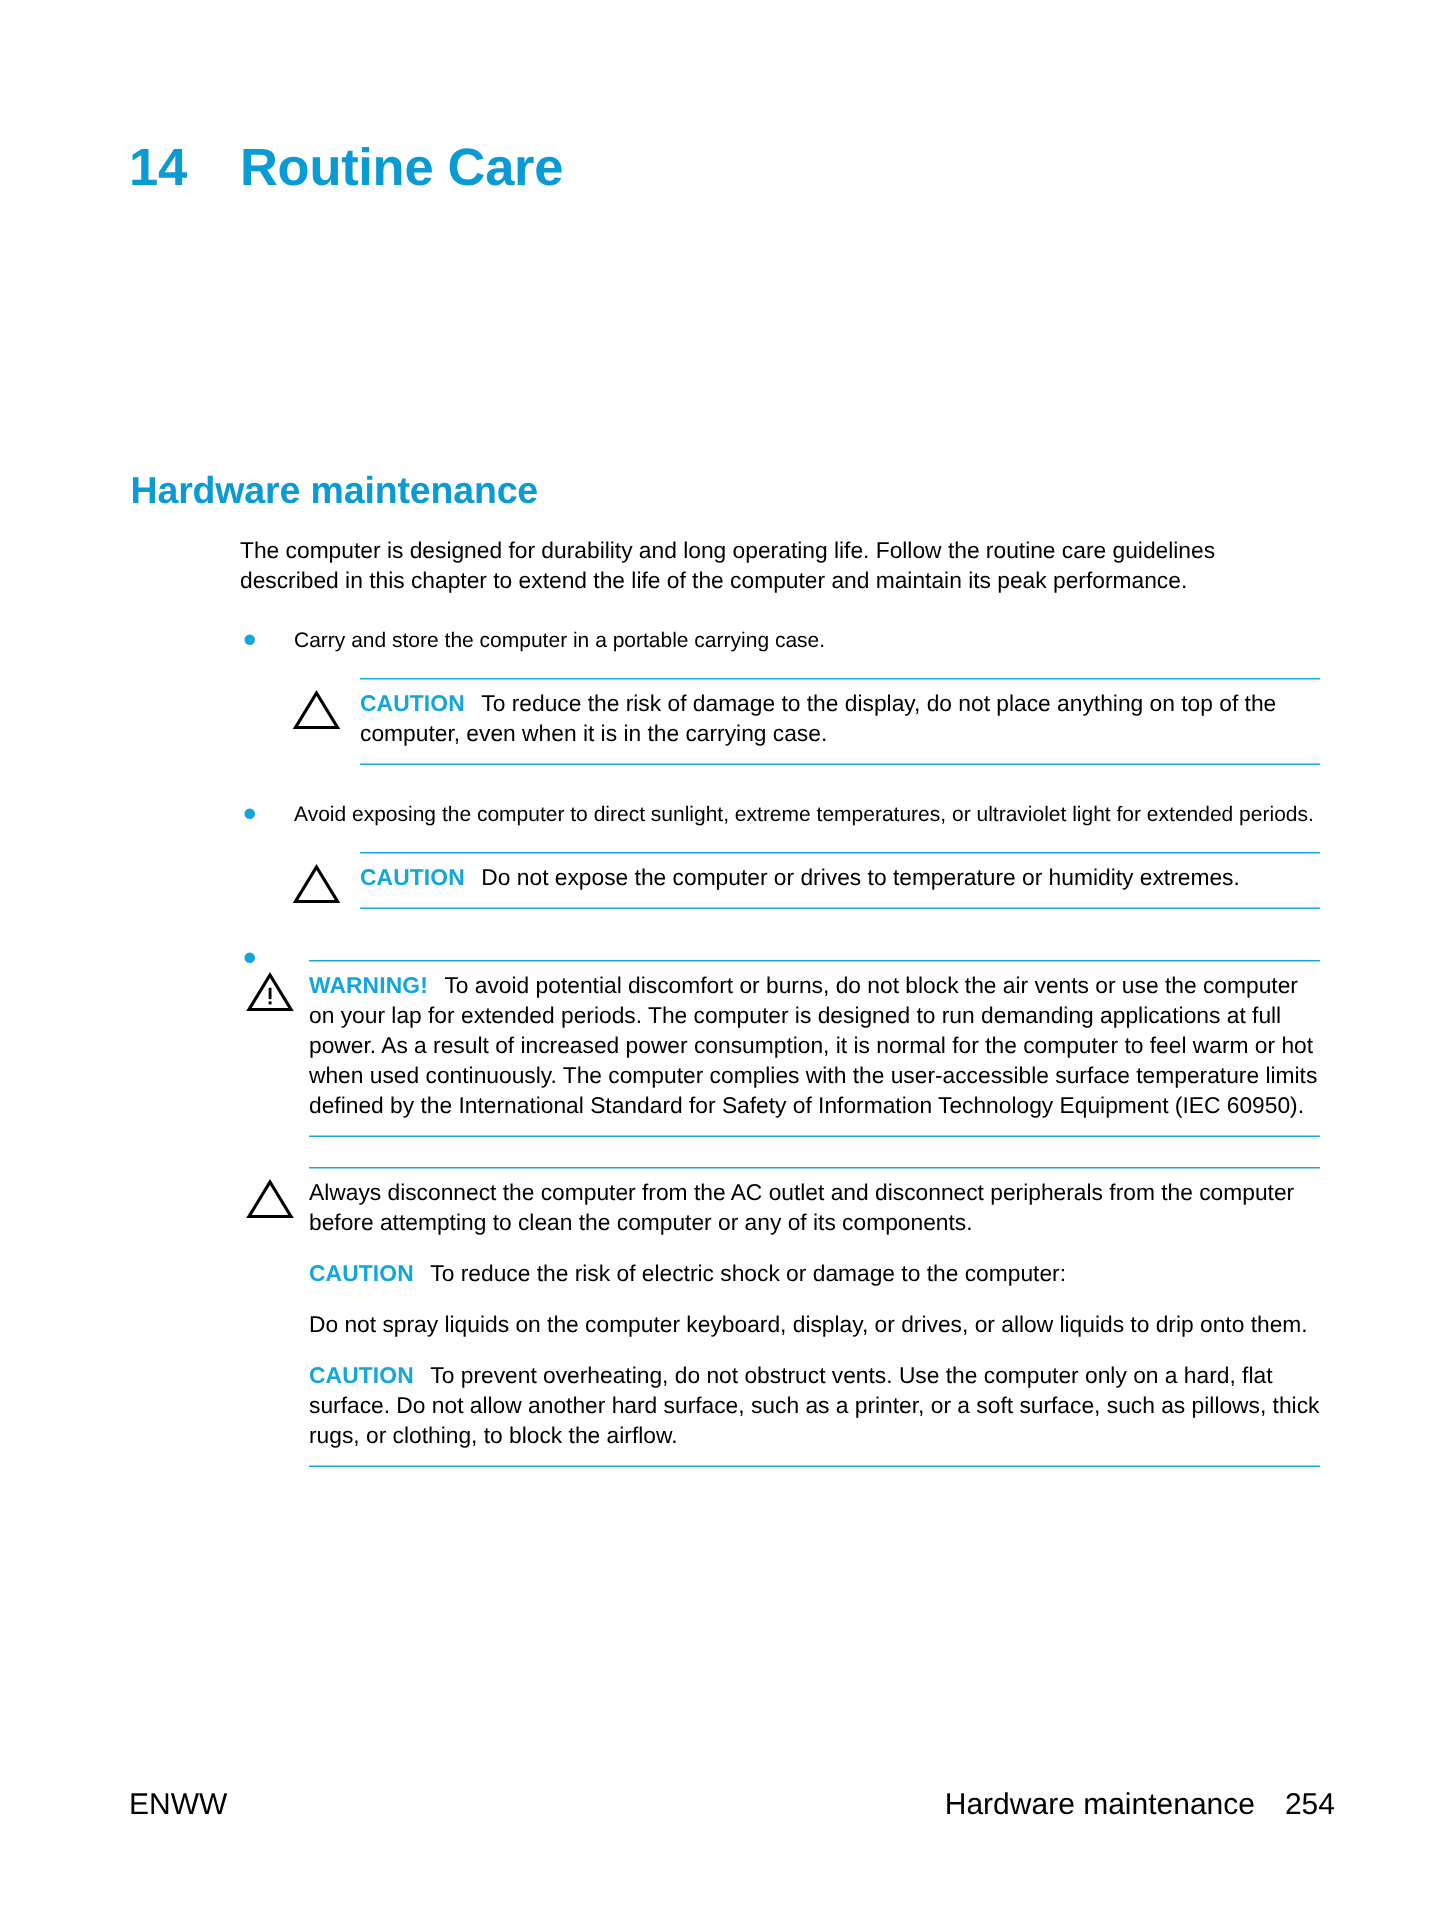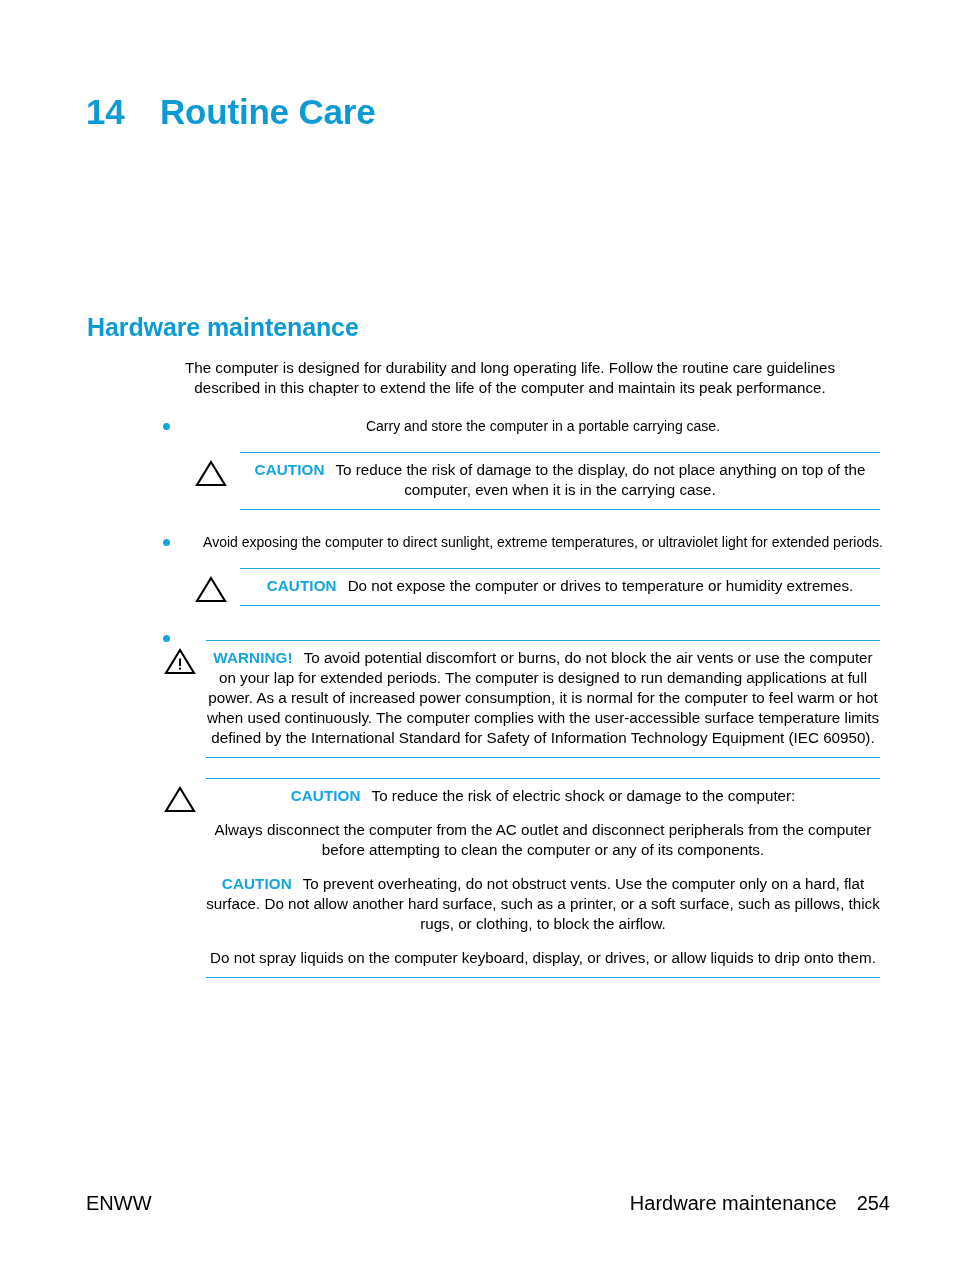--- a/index.html
+++ b/index.html
@@ -48,21 +48,20 @@
     letter-spacing: -0.1px;
     white-space: nowrap;
   }
 
   
   .content {
     position: absolute;
     left: 160px;
     top: 358px;
     width: 730px;
-    text-align: center;
   }
 
   p.intro {
     margin: 0;
     font-size: 15.2px;
     line-height: 20px;
     color: #000;
     width: 700px;
   }
 
@@ -269,24 +268,24 @@
 
     <div class="admon admon-flush">
       <div class="admon-icon">
         <svg width="34" height="30" viewBox="0 0 34 30" aria-hidden="true">
           <path d="M17 4 L31 27 L3 27 Z" fill="none" stroke="#000000" stroke-width="2.1" stroke-linejoin="miter"></path>
         </svg>
       </div>
       <div class="rule"></div>
       <div class="admon-body">
         <div class="admon-text">
+          <p>Always disconnect the computer from the AC outlet and disconnect peripherals from the computer before attempting to clean the computer or any of its components.</p>
           <p><span class="label">CAUTION</span><span class="label-gap"></span><span>To reduce the risk of electric shock or damage to the computer:</span></p>
-          <p>Always disconnect the computer from the AC outlet and disconnect peripherals from the computer before attempting to clean the computer or any of its components.</p>
+          <p>Do not spray liquids on the computer keyboard, display, or drives, or allow liquids to drip onto them.</p>
           <p><span class="label">CAUTION</span><span class="label-gap"></span><span>To prevent overheating, do not obstruct vents. Use the computer only on a hard, flat surface. Do not allow another hard surface, such as a printer, or a soft surface, such as pillows, thick rugs, or clothing, to block the airflow.</span></p>
-          <p>Do not spray liquids on the computer keyboard, display, or drives, or allow liquids to drip onto them.</p>
         </div>
       </div>
       <div class="rule"></div>
     </div>
 
   </div>
 
   <div class="footer">
     <div>ENWW</div>
     <div class="footer-right">

